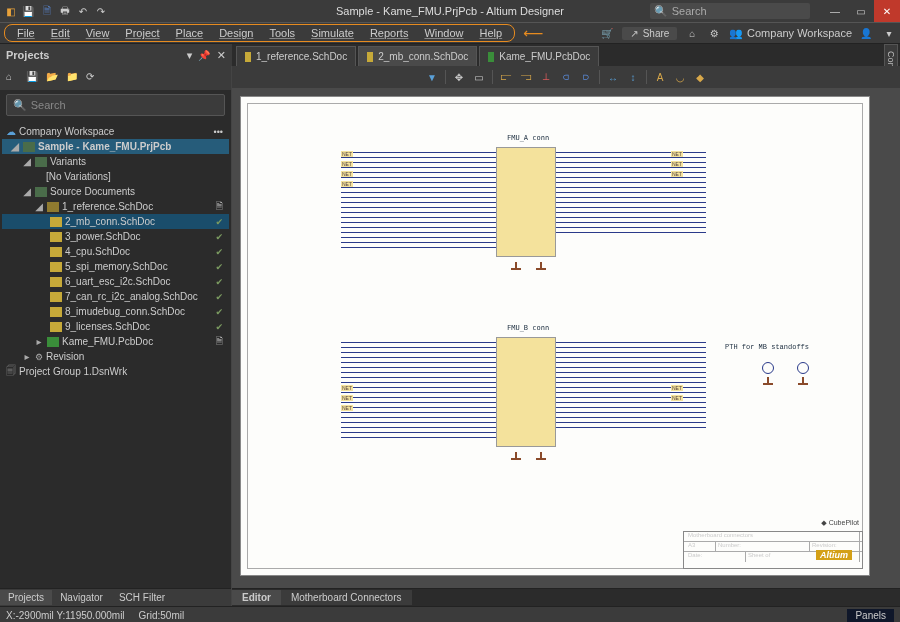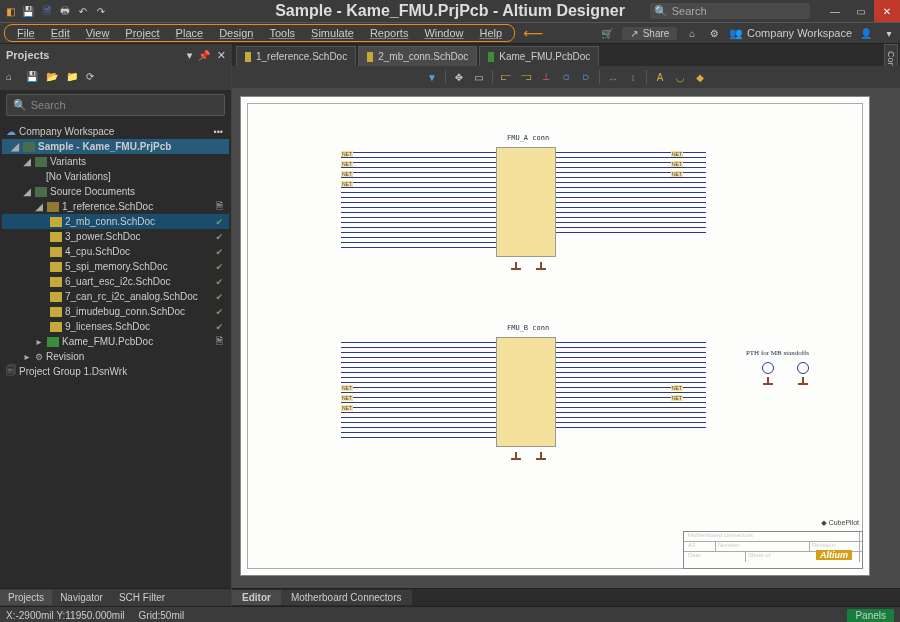--- a/index.html
+++ b/index.html
@@ -2,21 +2,21 @@
 <html><head>
 <meta charset="utf-8">
 <style>
   * { margin: 0; padding: 0; box-sizing: border-box; font-family: "Segoe UI", Arial, sans-serif; }
   html, body { width: 900px; height: 622px; overflow: hidden; background: #2b2b2b; color: #ccc; font-size: 11px; }
 
   
   .titlebar { height: 22px; background: #3b3b3b; display: flex; align-items: center; position: relative; }
   .titlebar .left-icons { display: flex; gap: 4px; padding-left: 4px; }
   .titlebar .ico { width: 14px; height: 14px; display: inline-flex; align-items: center; justify-content: center; font-size: 10px; }
-  .titlebar .title { position: absolute; left: 50%; transform: translateX(-50%); font-size: 16px; color: #ddd; font-weight: bold; }
+  .titlebar .title { position: absolute; left: 50%; transform: translateX(-50%); font-size: 11px; color: #ddd; }
   .titlebar .search-box { position: absolute; right: 90px; width: 160px; height: 16px; background: #4a4a4a; border-radius: 2px; display: flex; align-items: center; color: #aaa; padding-left: 4px; gap: 4px; }
   .titlebar .winbtns { position: absolute; right: 0; top: 0; display: flex; }
   .titlebar .winbtn { width: 26px; height: 22px; display: flex; align-items: center; justify-content: center; font-size: 10px; }
   .titlebar .winbtn.close { background: #c0392b; color: #fff; }
 
   
   .menubar { height: 22px; background: #3b3b3b; border-top: 1px solid #555; border-bottom: 1px solid #222; display: flex; align-items: center; padding: 0 4px; }
   .menubar .menus { display: flex; gap: 0; border: 1.5px solid #e78b1f; border-radius: 8px; padding: 1px 4px; }
   .menubar .menu-item { padding: 1px 8px; font-size: 11px; cursor: pointer; }
   .menubar .arrow-anno { margin-left: 8px; color: #e78b1f; font-size: 14px; }
@@ -77,41 +77,41 @@
   .sheet-inner { position: absolute; inset: 6px; border: 1px solid #aaa; }
 
   
   .conn-block { position: absolute; left: 255px; width: 60px; height: 110px; background: #f4e29c; border: 1px solid #999; }
   .conn-a { top: 50px; }
   .conn-b { top: 240px; }
   .conn-head { position: absolute; top: -14px; left: 10px; font-size: 7px; color: #234; font-family: monospace; }
   .wires-left { position: absolute; left: 100px; width: 155px; border-top: 1px solid #2a3a8a; }
   .wires-right { position: absolute; left: 315px; width: 150px; border-top: 1px solid #2a3a8a; }
   .lbl { position: absolute; font-size: 5px; background: #f4e29c; padding: 0 1px; line-height: 6px; color: #544; }
-  .pth { position: absolute; right: 60px; top: 252px; font-size: 7px; color: #234; font-family: Liberation Serif, serif; }
+  .pth { position: absolute; right: 60px; top: 246px; font-size: 7px; color: #234; font-family: Liberation Mono, monospace; }
   .sym { position: absolute; width: 12px; height: 12px; border: 1px solid #2a3a8a; border-radius: 50%; }
   .gnd { position: absolute; width: 10px; height: 10px; }
   .gnd::before { content: ""; position: absolute; top: 0; left: 4px; width: 2px; height: 6px; background: #8a4a2a; }
   .gnd::after { content: ""; position: absolute; top: 6px; left: 0; width: 10px; height: 2px; background: #8a4a2a; }
   .title-block { position: absolute; right: 6px; bottom: 6px; width: 180px; height: 38px; border: 1px solid #888; font-size: 6px; }
   .title-block .tbrow { border-bottom: 1px solid #aaa; height: 10px; padding: 0 2px; display: flex; }
   .title-block .tbcell { border-right: 1px solid #aaa; padding: 0 2px; }
   .watermark { position: absolute; right: 10px; bottom: 8px; font-size: 9px; font-style: italic; font-weight: bold; color: #fff; background: #d4a017; padding: 0 4px; }
   .cubepilot { position: absolute; right: 10px; bottom: 48px; font-size: 7px; color: #444; }
 
   
   .sidebar-bottom-tabs { height: 18px; background: #3b3b3b; display: flex; align-items: center; border-top: 1px solid #222; }
   .sbt { padding: 2px 8px; font-size: 10px; cursor: pointer; }
   .sbt.active { background: #4a4a4a; }
   .editor-bottom-tabs { height: 18px; background: #2b2b2b; display: flex; align-items: center; border-top: 1px solid #222; }
   .ebt { padding: 2px 10px; font-size: 10px; cursor: pointer; background: #3b3b3b; }
   .ebt.active { background: #4a4a4a; font-weight: bold; }
   .statusbar { height: 18px; background: #3b3b3b; display: flex; align-items: center; padding: 0 6px; font-size: 10px; border-top: 1px solid #222; }
   .statusbar .spacer { flex: 1; }
-  .panels-btn { background: #15803d; padding: 1px 8px; cursor: pointer; }
+  .panels-btn { background: #0f172a; padding: 1px 8px; cursor: pointer; }
 
   u.mn { text-decoration: underline; text-decoration-color: #888; }
 </style>
 </head>
 <body>
 
 <div class="titlebar">
   <div class="left-icons">
     <span class="ico" style="color:#e7a13a">◧</span>
     <span class="ico" style="color:#5a8ad8">💾</span>

